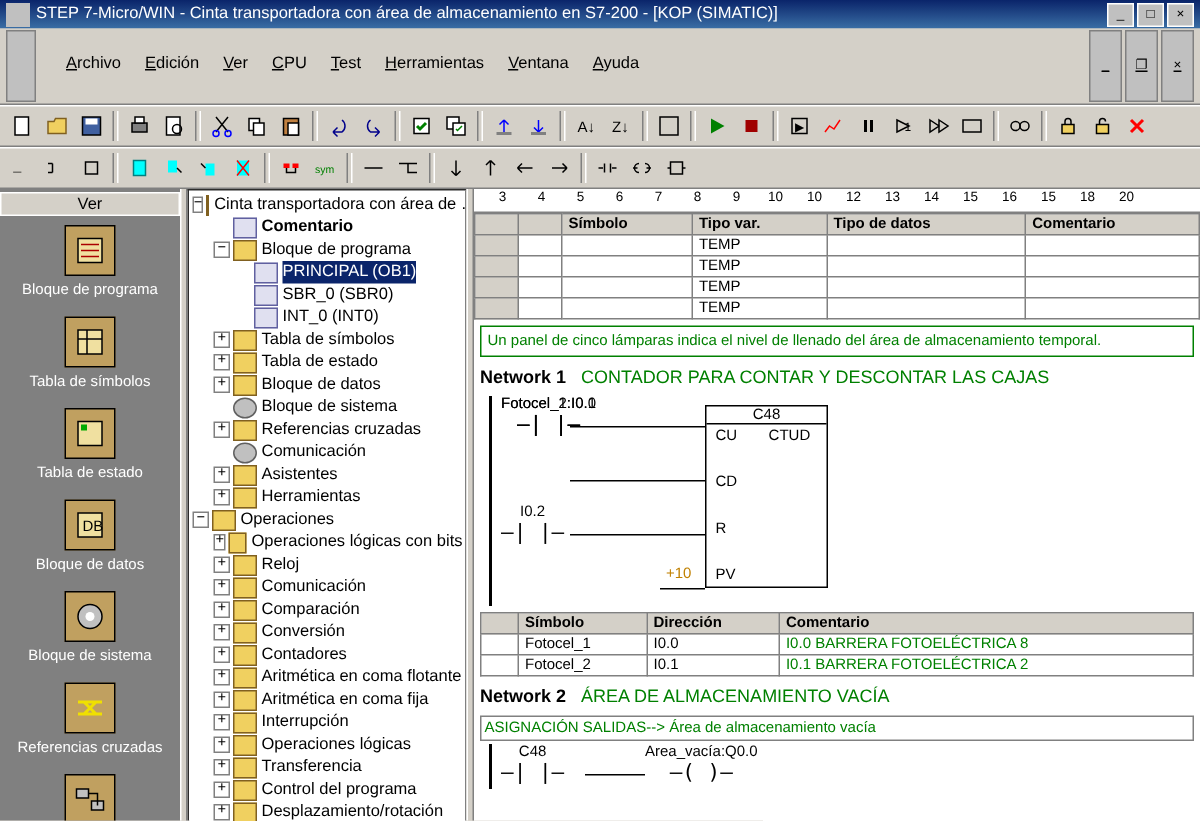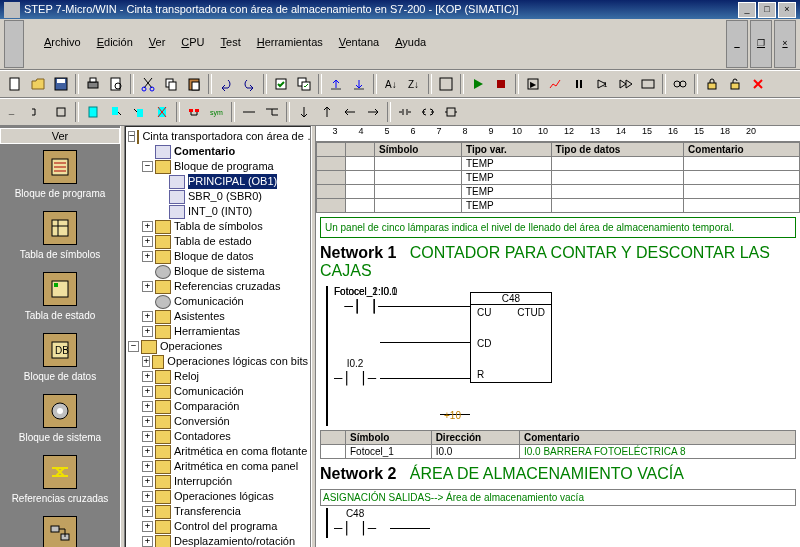--- a/index.html
+++ b/index.html
@@ -30,21 +30,21 @@
 .tree-node .noicon{width:11px;margin-right:2px}
 .tree-node .ticon{width:14px;height:12px;margin-right:3px;display:inline-block}
 .tree-node.selected span.label{background:#0a246a;color:#fff}
 .main{flex:1;display:flex;flex-direction:column;background:#fff;overflow:hidden}
 .ruler{height:15px;background:#fff;border-bottom:1px solid #808080;font-size:9px;position:relative;white-space:nowrap;overflow:hidden;padding-left:6px}
 .ruler span{display:inline-block;width:26px;text-align:center}
 .var-table{width:100%;border-collapse:collapse}
 .var-table th,.var-table td{border:1px solid #808080;font-size:10px;padding:0 4px;height:13px;text-align:left;background:#d4d0c8}
 .var-table td{background:#fff}
 .desc-box{margin:4px;border:1px solid #008000;padding:4px;color:#008000;font-size:10px}
-.net-title{margin:6px 4px;font-size:16px}
+.net-title{margin:6px 4px;font-size:12px}
 .net-title b{color:#000}
 .net-title .nt{color:#008000}
 .ladder{position:relative;height:140px;margin:0 4px}
 .ladder .rail{position:absolute;left:6px;top:0;bottom:0;border-left:2px solid #000}
 .ladder .wire{position:absolute;border-top:1px solid #000;height:0}
 .ladder .contact{position:absolute;font-size:10px;text-align:center}
 .ladder .contact .sym{font-family:monospace;font-size:14px}
 .ladder .box{position:absolute;border:1px solid #000;font-size:10px;background:#fff}
 .ladder .box td{padding:0 4px;font-size:10px}
 .sym-table{width:calc(100% - 8px);margin:4px;border-collapse:collapse;font-size:10px}
@@ -527,21 +527,21 @@
         <span class="label">Contadores</span>
       </div>
     <div class="tree-node" style="padding-left:14px">
         <span class="toggle">+</span>
         <span class="ticon i-folder"></span>
         <span class="label">Aritmética en coma flotante</span>
       </div>
     <div class="tree-node" style="padding-left:14px">
         <span class="toggle">+</span>
         <span class="ticon i-folder"></span>
-        <span class="label">Aritmética en coma panel</span>
+        <span class="label">Aritmética en coma fija</span>
       </div>
     <div class="tree-node" style="padding-left:14px">
         <span class="toggle">+</span>
         <span class="ticon i-folder"></span>
         <span class="label">Interrupción</span>
       </div>
     <div class="tree-node" style="padding-left:14px">
         <span class="toggle">+</span>
         <span class="ticon i-folder"></span>
         <span class="label">Operaciones lógicas</span>
@@ -629,56 +629,67 @@
         <div class="wire" style="left:60px;top:56px;width:90px"></div>
         <div class="contact" style="left:14px;top:72px"><span>I0.2</span><br><span class="sym">—| |—</span></div>
         <div class="wire" style="left:60px;top:92px;width:90px"></div>
         <div class="wire" style="left:120px;top:128px;width:30px"></div>
         <div class="box" style="left:150px;top:6px;width:80px">
           <div style="text-align:center;border-bottom:1px solid #000"><span>C48</span></div>
           <table style="width:100%">
               <tbody>
                 <tr>
                   <td>CU</td>
-                  <td style="text-align:right">CTUD</td>
+                  <td style="text-align:center">CTUD</td>
                 </tr>
           <tr>
                   <td style="padding-top:18px">CD</td>
                   <td></td>
                 </tr>
           <tr>
                   <td style="padding-top:18px">R</td>
                   <td></td>
                 </tr>
+          <tr>
+                  <td style="padding-top:18px">PV</td>
+                  <td></td>
+                </tr>
               </tbody>
             </table>
         </div>
-        <div style="position:absolute;left:124px;top:124px;color:#c08000;font-size:10px">+10</div>
+        <div style="position:absolute;left:124px;top:113px;color:#c08000;font-size:10px">+10</div>
       </div>
 
       <table class="sym-table">
         <tbody>
             <tr>
               <th style="width:16px"></th>
               <th>Símbolo</th>
               <th>Dirección</th>
               <th>Comentario</th>
             </tr>
         <tr>
               <td></td>
               <td>Fotocel_1</td>
               <td>I0.0</td>
               <td class="green">I0.0 BARRERA FOTOELÉCTRICA 8</td>
             </tr>
+        <tr>
+              <td></td>
+              <td>Fotocel_2</td>
+              <td>I0.1</td>
+              <td class="green">I0.1 BARRERA FOTOELÉCTRICA 2</td>
+            </tr>
       </tbody>
         </table>
 
       <div class="net-title"><b>Network 2</b>&nbsp;&nbsp;&nbsp;<span class="nt">ÁREA DE ALMACENAMIENTO VACÍA</span></div>
       <div class="asign-box">ASIGNACIÓN SALIDAS--&gt; Área de almacenamiento vacía</div>
 
       <div class="ladder2">
         <div class="rail" style="position:absolute;left:6px;top:0;bottom:0;border-left:2px solid #000"></div>
         <div class="contact" style="position:absolute;left:14px;top:0;font-size:10px;text-align:center"><span>C48</span><br><span style="font-family:monospace;font-size:14px">—| |—</span></div>
         <div style="position:absolute;left:70px;top:20px;width:40px;border-top:1px solid #000"></div>
+        <div class="contact" style="position:absolute;left:110px;top:0;font-size:10px;text-align:center"><span>Area_vacía:Q0.0</span><br><span style="font-family:monospace;font-size:14px">—( )—</span></div>
       </div>
     </div>
   </div>
 </div>
 
 </body></html>

